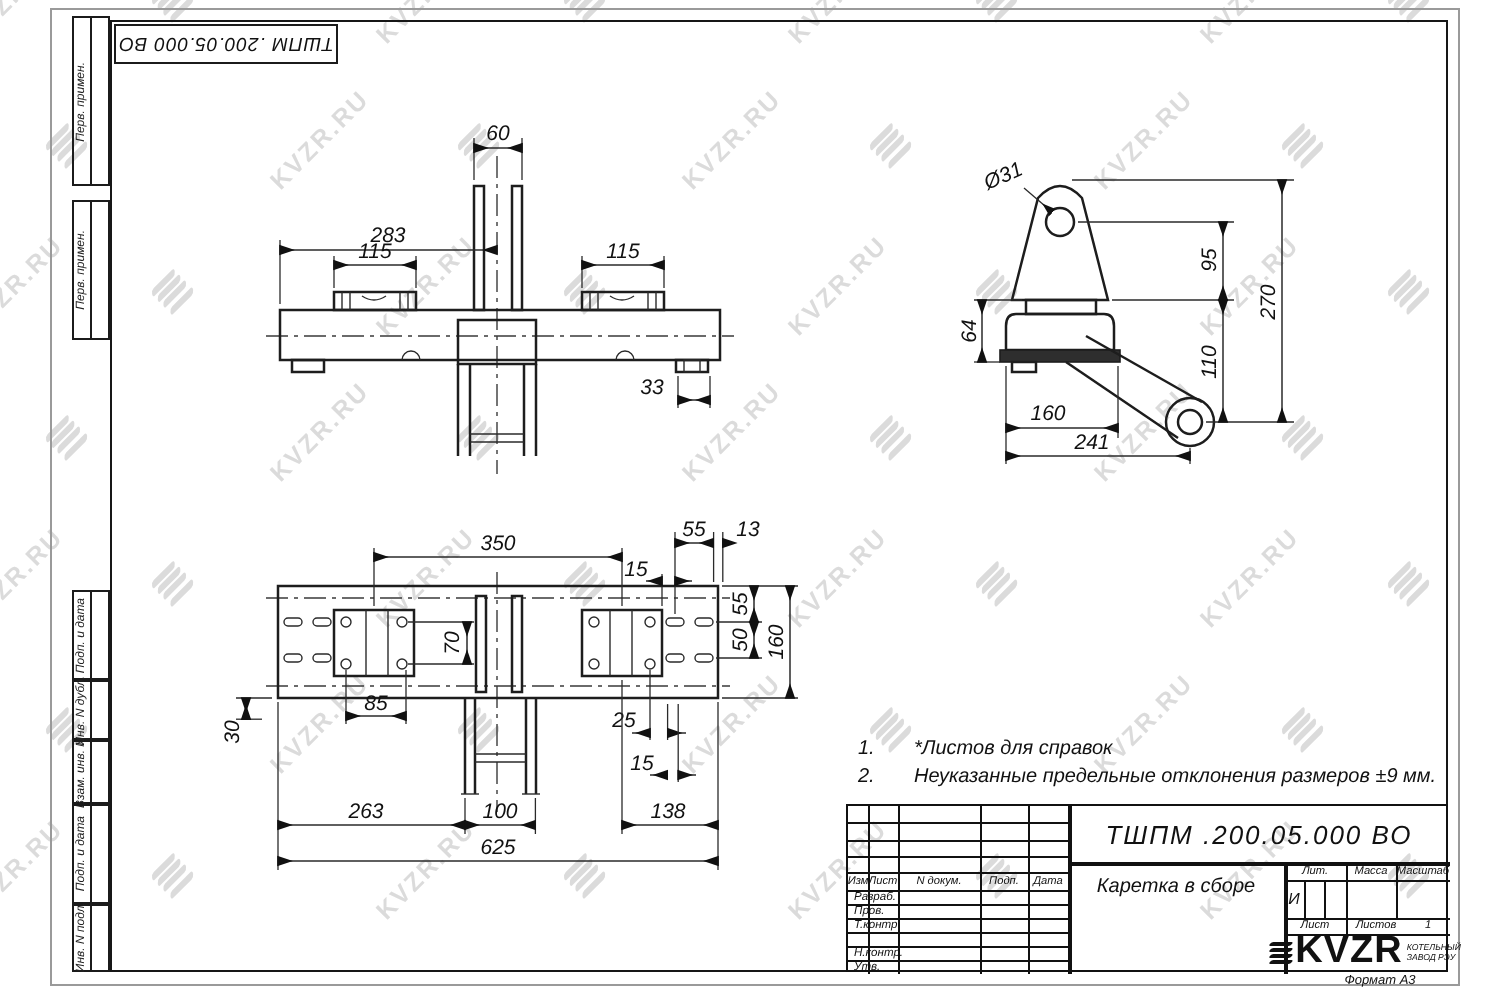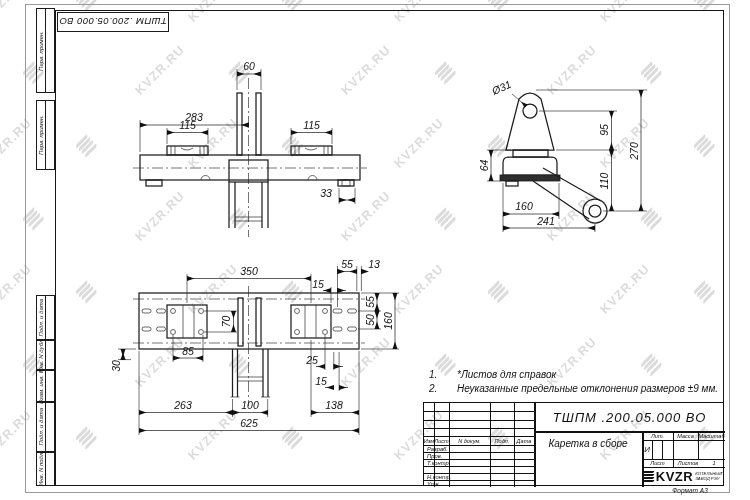--- a/index.html
+++ b/index.html
@@ -42,21 +42,21 @@
   .tb .h{height:1px;}
   .tb .v.bold{width:1.6px;}
   .tb .h.bold{height:1.6px;}
   .tb-txt{position:absolute;font-style:italic;color:#111;display:flex;align-items:center;justify-content:center;}
   .tb-small{font-size:5.6px;}
   .tb-rowlbl{font-size:5.8px;justify-content:flex-start;padding-left:2px;}
   .desig{font-size:13px;letter-spacing:1px;}
   .nm{font-size:10px;}
   .logo-row{position:absolute;left:218px;top:64px;width:81px;height:18px;display:flex;align-items:center;justify-content:center;gap:2px;}
   .logo-mark i{display:block;width:11px;height:1.9px;background:#111;margin:1.1px 0;border-radius:1px;transform:skewX(-38deg);}
-  .logo-word{font-weight:bold;font-size:13px;letter-spacing:.5px;font-family:"Liberation Sans",sans-serif;}
+  .logo-word{font-weight:bold;font-size:19px;letter-spacing:.5px;font-family:"Liberation Sans",sans-serif;}
   .logo-sub{font-size:4.3px;font-style:italic;line-height:5px;text-align:left;}
   .fmt{position:absolute;left:640px;top:487px;width:100px;text-align:center;font-size:6.5px;font-style:italic;z-index:5;}
 </style>
 </head>
 <body>
 
 <div id="wm-layer">
     <div class="wm wm-text" style="left: -25px; top: -10px;">KVZR.RU</div>
     <div class="wm wm-mark" style="left: 78px; top: -10px;">
       <i></i>

